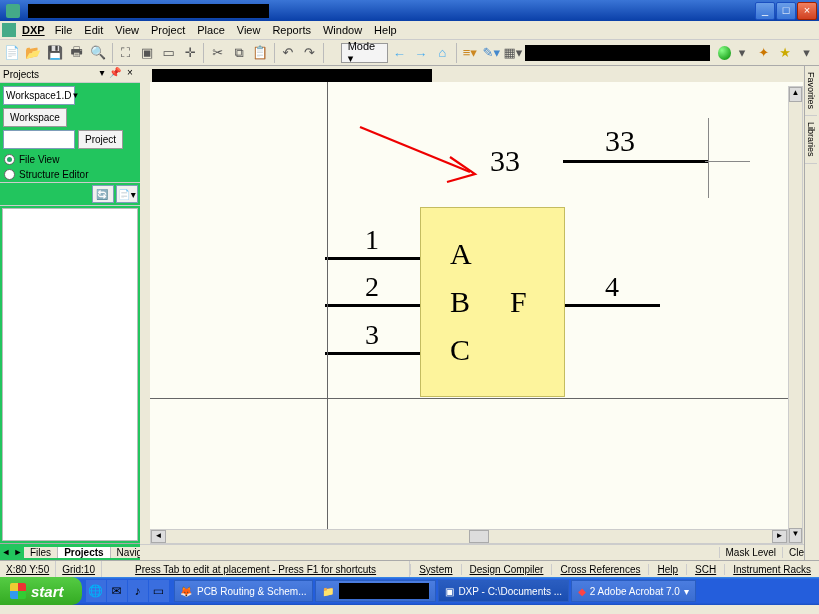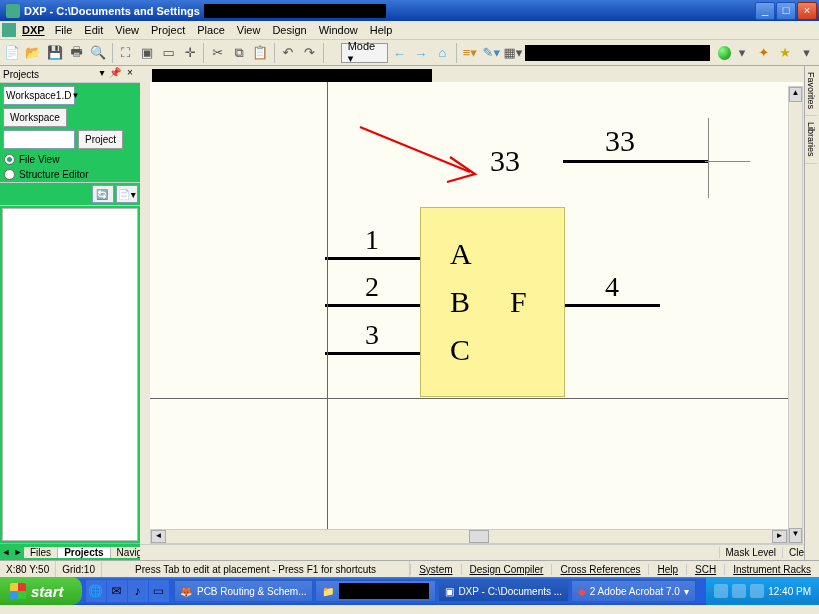--- a/index.html
+++ b/index.html
@@ -62,21 +62,21 @@
   .hscroll .track { flex: 1; position: relative; }
   .hscroll .thumb { position: absolute; left: 50%; width: 20px; height: 100%; background: #ddd; border: 1px solid #aaa; cursor: pointer; }
   
   
   .sch-line { position: absolute; background: #000; }
   .sch-text { position: absolute; font-family: "Times New Roman", serif; color: #000; }
   .comp-body { position: absolute; background: #fdf49c; border: 1px solid #c4bc60; }
   .arrow-red { stroke: #e00; stroke-width: 2.2; fill: none; }
   
   .statusbar { height: 17px; background: #ece9d8; display: flex; align-items: center; font-size: 10px; border-top: 1px solid #aaa; }
-  .status-cell { padding: 0 6px; border-right: 1px solid #ccc; height: 100%; display: flex; align-items: center; }
+  .status-cell { padding: 0 6px; border-right: 1px solid #ccc; height: 100%; display: flex; align-items: center; text-decoration: underline; }
   .status-spacer { flex: 1; }
   .status-link { color: #000; cursor: pointer; text-decoration: underline; }
   .status-btn { padding: 0 8px; border-left: 1px solid #ccc; cursor: pointer; }
   
   .taskbar { height: 28px; background: linear-gradient(to bottom, #3a8ee8, #245edc 8%, #245edc 92%, #1a4fc0); display: flex; align-items: center; }
   .start-btn { height: 28px; padding: 0 18px 0 10px; background: linear-gradient(to bottom, #5c4, #3a2); color: #fff; font-weight: bold; font-style: italic; font-size: 15px; display: flex; align-items: center; gap: 5px; cursor: pointer; border-radius: 0 10px 10px 0; }
   .start-flag { width: 16px; height: 16px; background: conic-gradient(#e33 0 25%, #3c3 0 50%, #39e 0 75%, #ec3 0); border-radius: 2px; }
   .ql { display: flex; gap: 1px; padding: 0 4px; }
   .ql-btn { width: 20px; height: 22px; background: rgba(255,255,255,0.1); display: flex; align-items: center; justify-content: center; cursor: pointer; font-size: 12px; }
   .task-item { height: 22px; background: linear-gradient(#4b7de0,#3a6dd0); border: 1px solid #2a5dc0; color: #fff; font-size: 10px; padding: 0 6px; display: flex; align-items: center; gap: 4px; margin: 0 1px; cursor: pointer; max-width: 140px; overflow: hidden; white-space: nowrap; }
@@ -86,40 +86,39 @@
   .tray-ico { width: 14px; height: 14px; background: rgba(255,255,255,0.3); border-radius: 2px; }
   
   .mask-area { height: 16px; display: flex; justify-content: flex-end; font-size: 10px; align-items: center; border-top: 1px solid #ccc; }
   .mask-btn { padding: 0 6px; border-left: 1px solid #ccc; cursor: pointer; }
 </style>
 </head>
 <body>
 
 <div class="titlebar">
   <div class="titlebar-icon"></div>
-  <div class="titlebar-text">DXP - C:\Documents and Settings</div>
   <div class="titlebar-black"></div>
   <div class="titlebar-spacer"></div>
   <div class="winbtns">
     <div class="winbtn">_</div>
     <div class="winbtn">□</div>
     <div class="winbtn close">×</div>
   </div>
 </div>
 
 <div class="menubar">
   <div class="app-icon"></div>
   <span class="menu-dxp">DXP</span>
   <span class="menu-item">File</span>
   <span class="menu-item">Edit</span>
   <span class="menu-item">View</span>
   <span class="menu-item">Project</span>
   <span class="menu-item">Place</span>
   <span class="menu-item">View</span>
-  <span class="menu-item">Design</span>
+  <span class="menu-item">Reports</span>
   <span class="menu-item">Window</span>
   <span class="menu-item">Help</span>
 </div>
 
 <div class="toolbar">
   <div class="tbtn">📄</div>
   <div class="tbtn">📂</div>
   <div class="tbtn">💾</div>
   <div class="tbtn">🖶</div>
   <div class="tbtn">🔍</div>
@@ -291,19 +290,13 @@
   </div>
   <div class="task-item active">
     <span>▣</span>
     <span>DXP - C:\Documents ...</span>
   </div>
   <div class="task-item">
     <span style="color:#f44">◆</span>
     <span>2 Adobe Acrobat 7.0</span>
     <span>▾</span>
   </div>
-  <div class="tray">
-    <div class="tray-ico"></div>
-    <div class="tray-ico"></div>
-    <div class="tray-ico"></div>
-    <span>12:40 PM</span>
-  </div>
 </div>
 
 </body></html>

